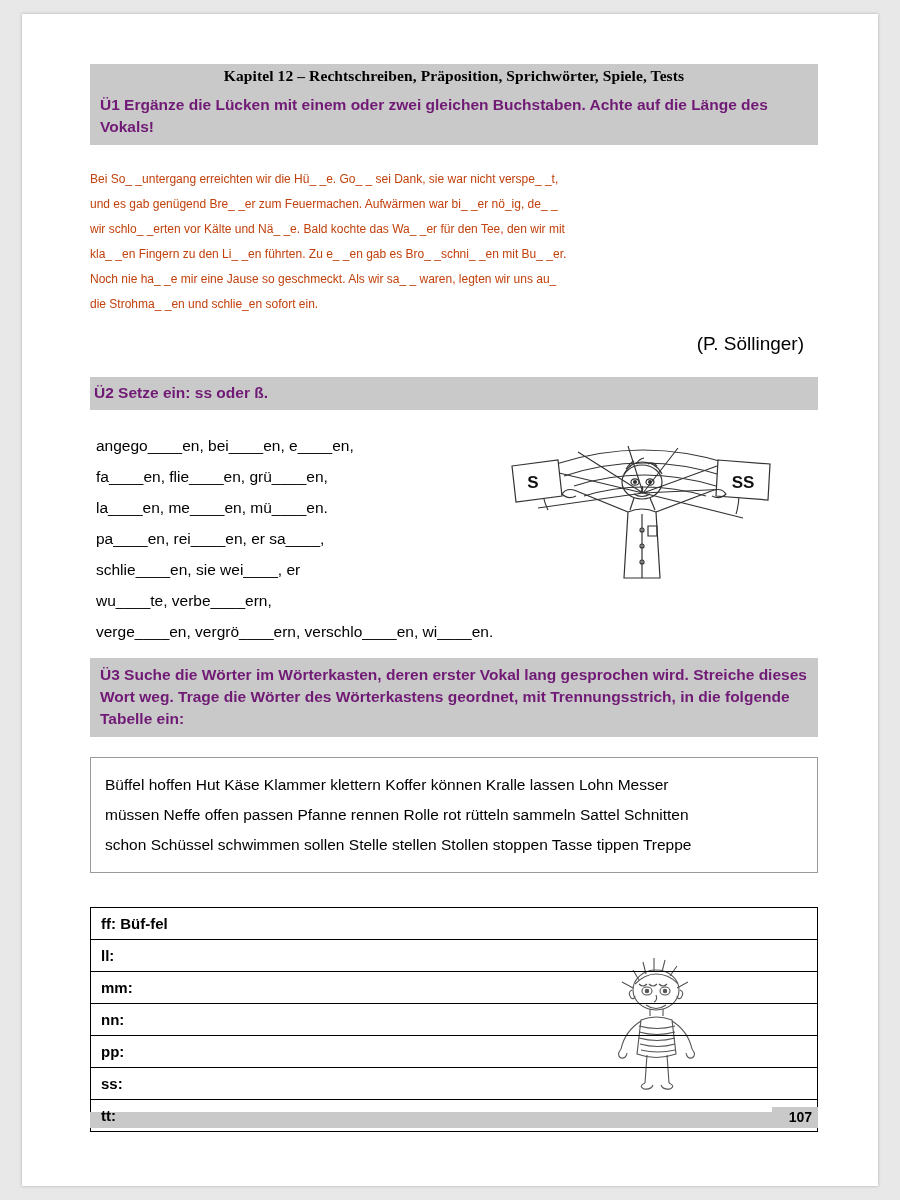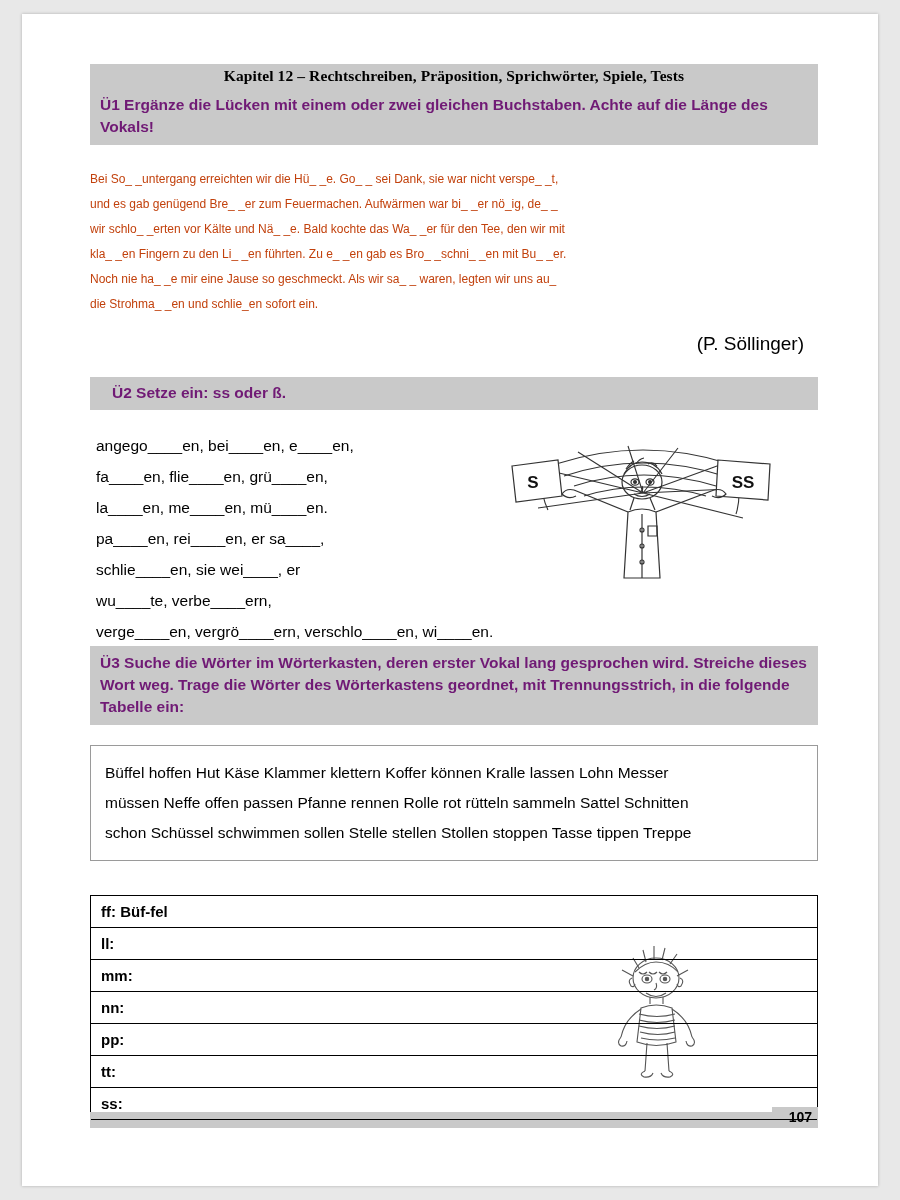--- a/index.html
+++ b/index.html
@@ -44,21 +44,21 @@
 
   
   .ex-banner {
     background: #c9c9c9;
     font-weight: bold;
     font-size: 15.5px;
     line-height: 22px;
     padding: 6px 10px 7px 10px;
     color: #701a75;
   }
-  .ex-banner.single { padding: 5px 10px 6px 22px; }
+  .ex-banner.single { padding: 5px 10px 6px 4px; }
 
   
   .body-text {
     font-size: 12px;
     line-height: 25px;
     color: #c2410c;
     margin-top: 22px;
     white-space: pre-wrap;
   }
   .author {
@@ -234,21 +234,21 @@
           <path d="M164 76 L164 140"></path>
           <circle cx="164" cy="92" r="2"></circle>
           <circle cx="164" cy="108" r="2"></circle>
           <circle cx="164" cy="124" r="2"></circle>
 
           <path d="M170 88 l9 0 0 10 -9 0 z"></path>
         </g>
       </svg>
     </div>
 
-    <div class="ex-banner" style="margin-top:4px;">Ü3 Suche die Wörter im Wörterkasten, deren erster Vokal lang gesprochen wird. Streiche dieses Wort weg. Trage die Wörter des Wörterkastens geordnet, mit Trennungsstrich, in die folgende Tabelle ein:</div>
+    <div class="ex-banner" style="margin-top:16px;">Ü3 Suche die Wörter im Wörterkasten, deren erster Vokal lang gesprochen wird. Streiche dieses Wort weg. Trage die Wörter des Wörterkastens geordnet, mit Trennungsstrich, in die folgende Tabelle ein:</div>
 
     <div class="wordbox">
       <div>Büffel hoffen Hut Käse Klammer klettern Koffer können Kralle lassen Lohn Messer</div>
       <div>müssen Neffe offen passen Pfanne rennen Rolle rot rütteln sammeln Sattel Schnitten</div>
       <div>schon Schüssel schwimmen sollen Stelle stellen Stollen stoppen Tasse tippen Treppe</div>
     </div>
 
     <div class="table-wrap">
 
       <svg class="boy-art" viewBox="0 0 118 140">
@@ -285,22 +285,22 @@
           <path d="M46 133 q-7 3 -1 6 q7 1 9 -4"></path>
           <path d="M70 133 q7 3 1 6 q-7 1 -9 -4"></path>
         </g>
       </svg>
 
       <div class="trow">ff: Büf-fel</div>
       <div class="trow">ll:</div>
       <div class="trow">mm:</div>
       <div class="trow">nn:</div>
       <div class="trow">pp:</div>
+      <div class="trow">ss:</div>
       <div class="trow">tt:</div>
-      <div class="trow">ss:</div>
     </div>
 
   </div>
 
   <div class="footer">
     <div class="footer-num-box">107</div>
   </div>
 
 </div>
 

